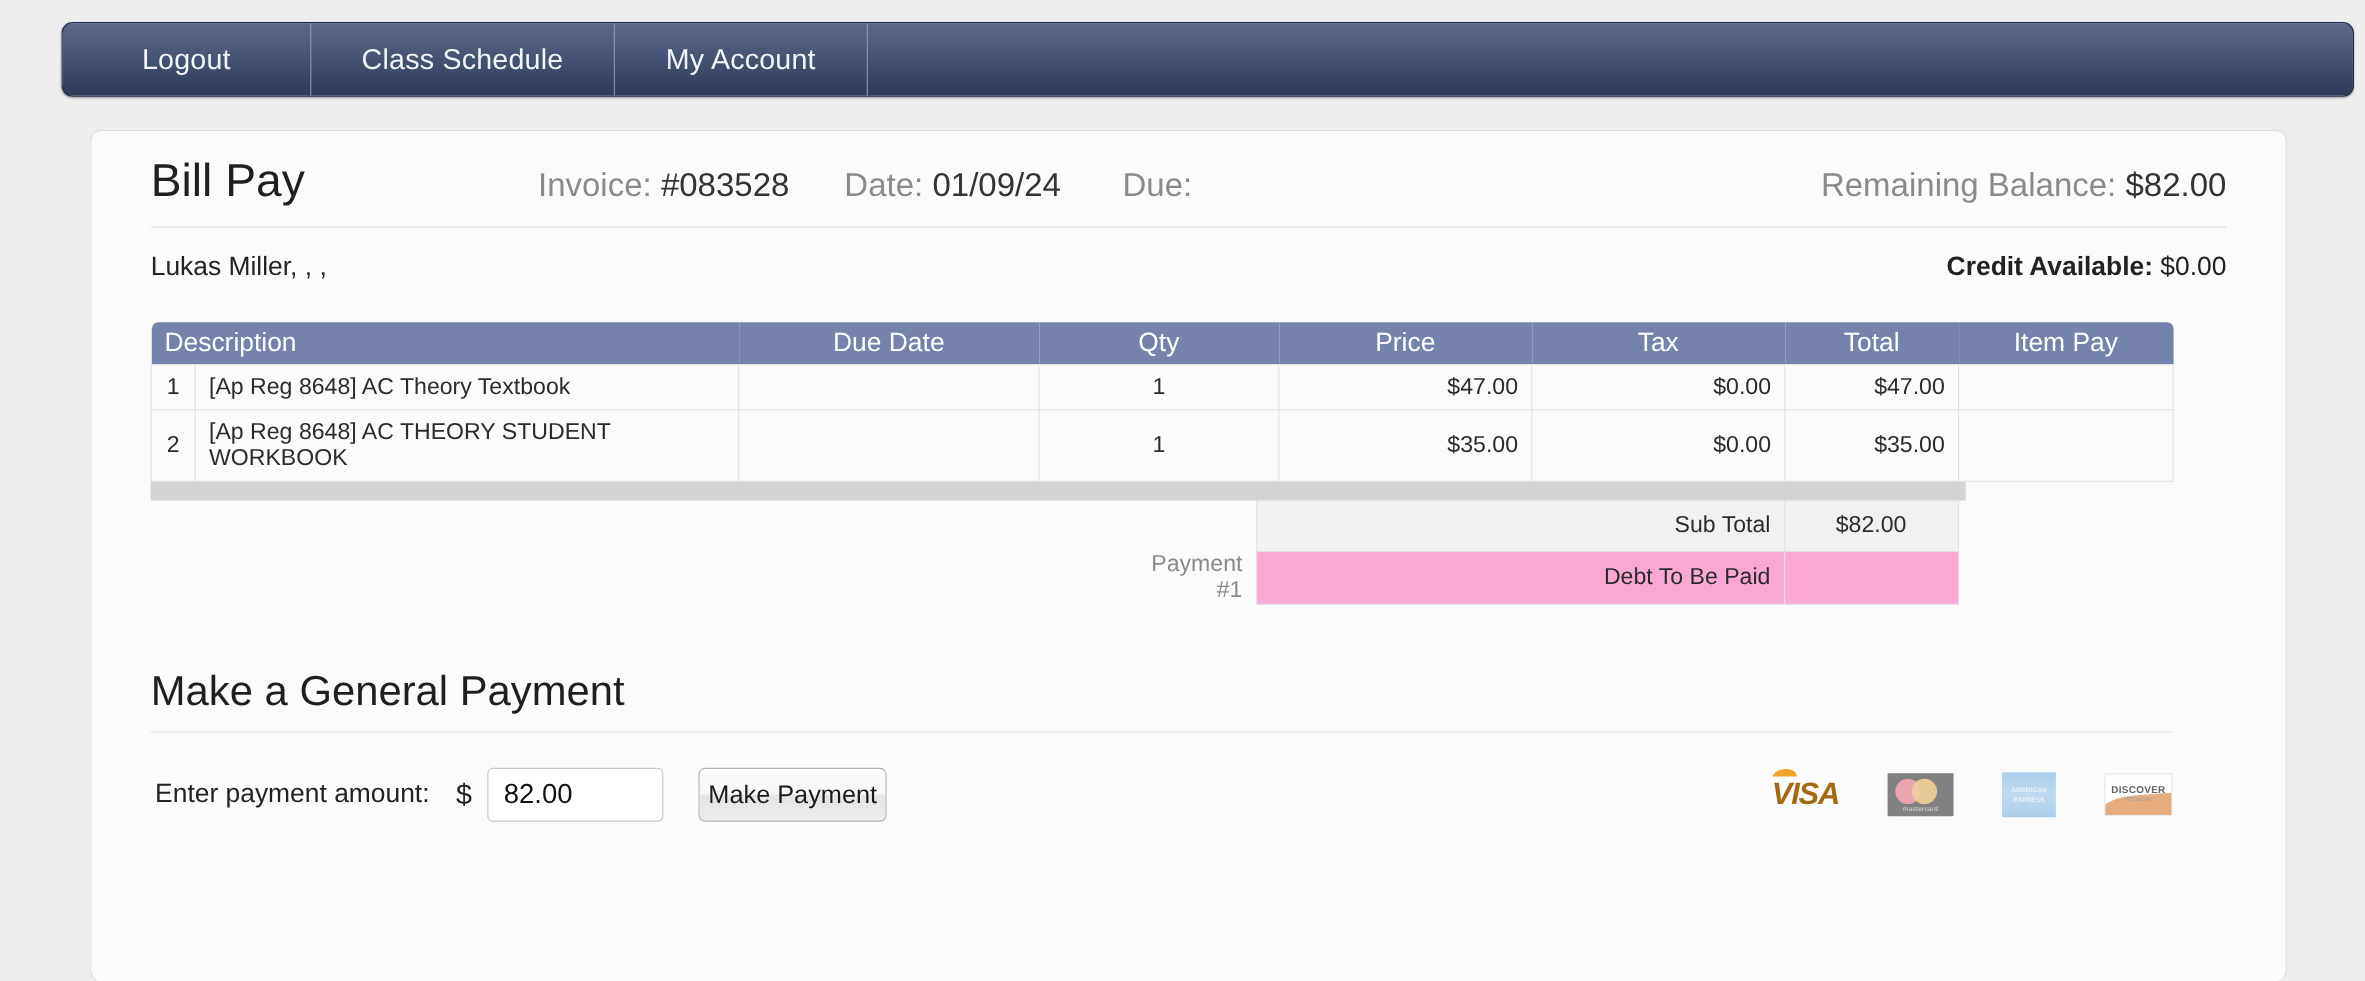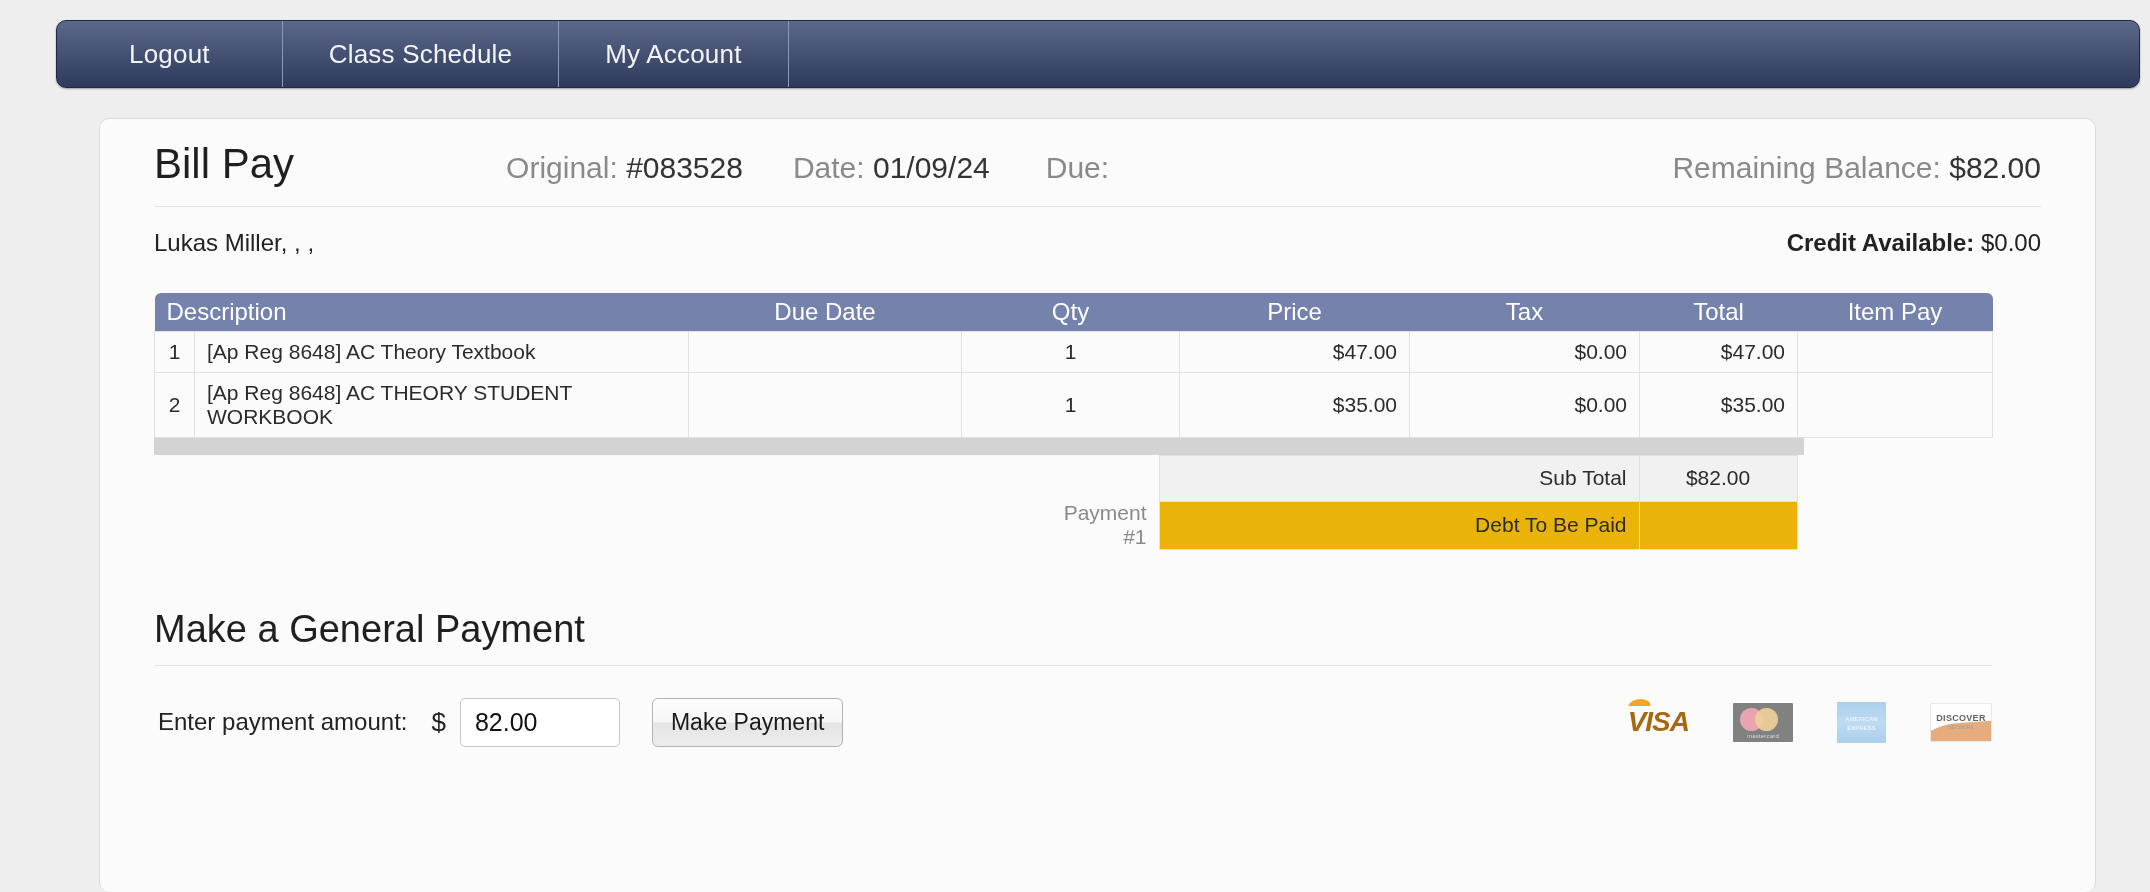--- a/index.html
+++ b/index.html
@@ -39,21 +39,21 @@
     padding: 0 46px;
     cursor: pointer;
     user-select: none;
   }
   .nav-item:first-child { padding: 0 72px; }
   .nav-filler { flex: 1; }
 
   
   .card {
     position: absolute;
-    left: 99px;
+    left: 82px;
     top: 118px;
     width: 1997px;
     height: 774px;
     background: #fbfbfb;
     border: 1px solid #d9dde3;
     border-radius: 10px;
     border-bottom: none;
   }
 
   .card-inner { padding: 24px 54px 0 54px; }
@@ -151,21 +151,21 @@
   td.t-pad { width: 873px; border: none; background: transparent; }
   td.t-paylabel { width: 132px; border: none; background: transparent;
                   text-align: right; color: #8a8a8a; }
   td.t-label { width: 480px; text-align: right; }
   td.t-value { width: 158px; text-align: center; }
   td.t-right { width: 195px; border: none; background: transparent; }
 
   tr.subtotal td.t-label,
   tr.subtotal td.t-value { background: #f1f1f1; border: 1px solid #e1e1e1; }
   tr.debt td.t-label,
-  tr.debt td.t-value { background: #eab308; border: 1px solid #e1e1e1; padding-left: 32px; }
+  tr.debt td.t-value { background: #f9a8d4; border: 1px solid #e1e1e1; padding-left: 32px; }
   tr.origbal td.t-label { color: #8a8a8a; border: none; background: transparent; }
   tr.origbal td.t-value { border: none; background: transparent; }
 
   
   .genpay-title {
     margin-top: 58px;
     font-size: 38px;
     color: #1f1f1f;
     padding-bottom: 14px;
     border-bottom: 1px solid #dfe2e6;
@@ -186,21 +186,21 @@
     border-radius: 5px;
     background: #ffffff;
     font-size: 25px;
     font-family: "Liberation Sans", sans-serif;
     color: #111;
     padding: 0 14px;
   }
   .pay-btn {
     margin-left: 32px;
     height: 49px;
-    padding: 0 18px;
+    padding: 0 8px;
     border: 1px solid #b3b3b3;
     border-radius: 6px;
     background: linear-gradient(to bottom, #fdfdfd 0%, #f6f6f6 48%, #e4e4e4 52%, #ededed 100%);
     font-size: 23px;
     font-family: "Liberation Sans", sans-serif;
     color: #1a1a1a;
     cursor: pointer;
   }
   .cards { margin-left: auto; display: flex; align-items: center; gap: 44px; }
 
@@ -273,21 +273,21 @@
   </div>
   <div class="nav-filler"></div>
 </div>
 
 <div class="card">
   <div class="card-inner">
 
     <div class="billhead">
       <div class="bill-title">Bill Pay</div>
       <div class="meta invoice">
-        <span class="lbl">Original:</span>
+        <span class="lbl">Invoice:</span>
         <span>#083528</span>
       </div>
       <div class="meta date">
         <span class="lbl">Date:</span>
         <span>01/09/24</span>
       </div>
       <div class="meta due">
         <span class="lbl">Due:</span>
         <span></span>
       </div>

